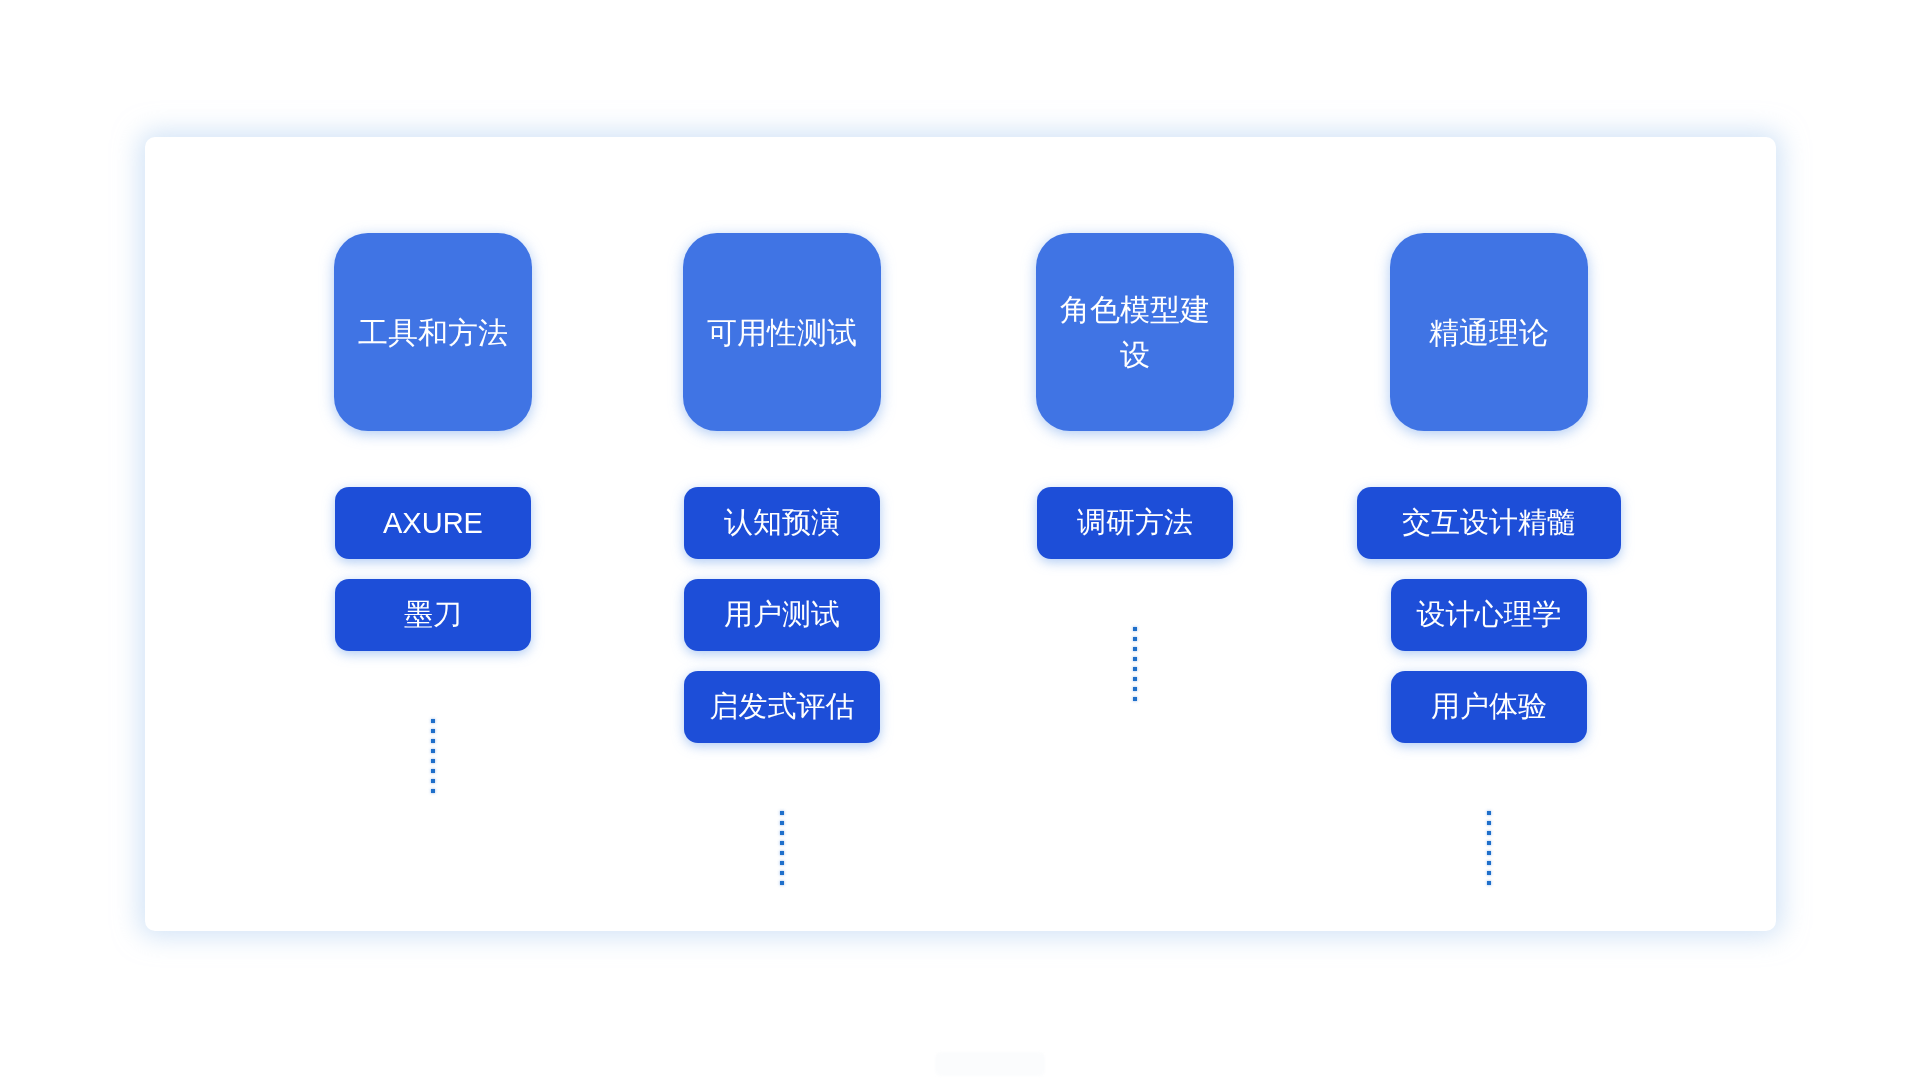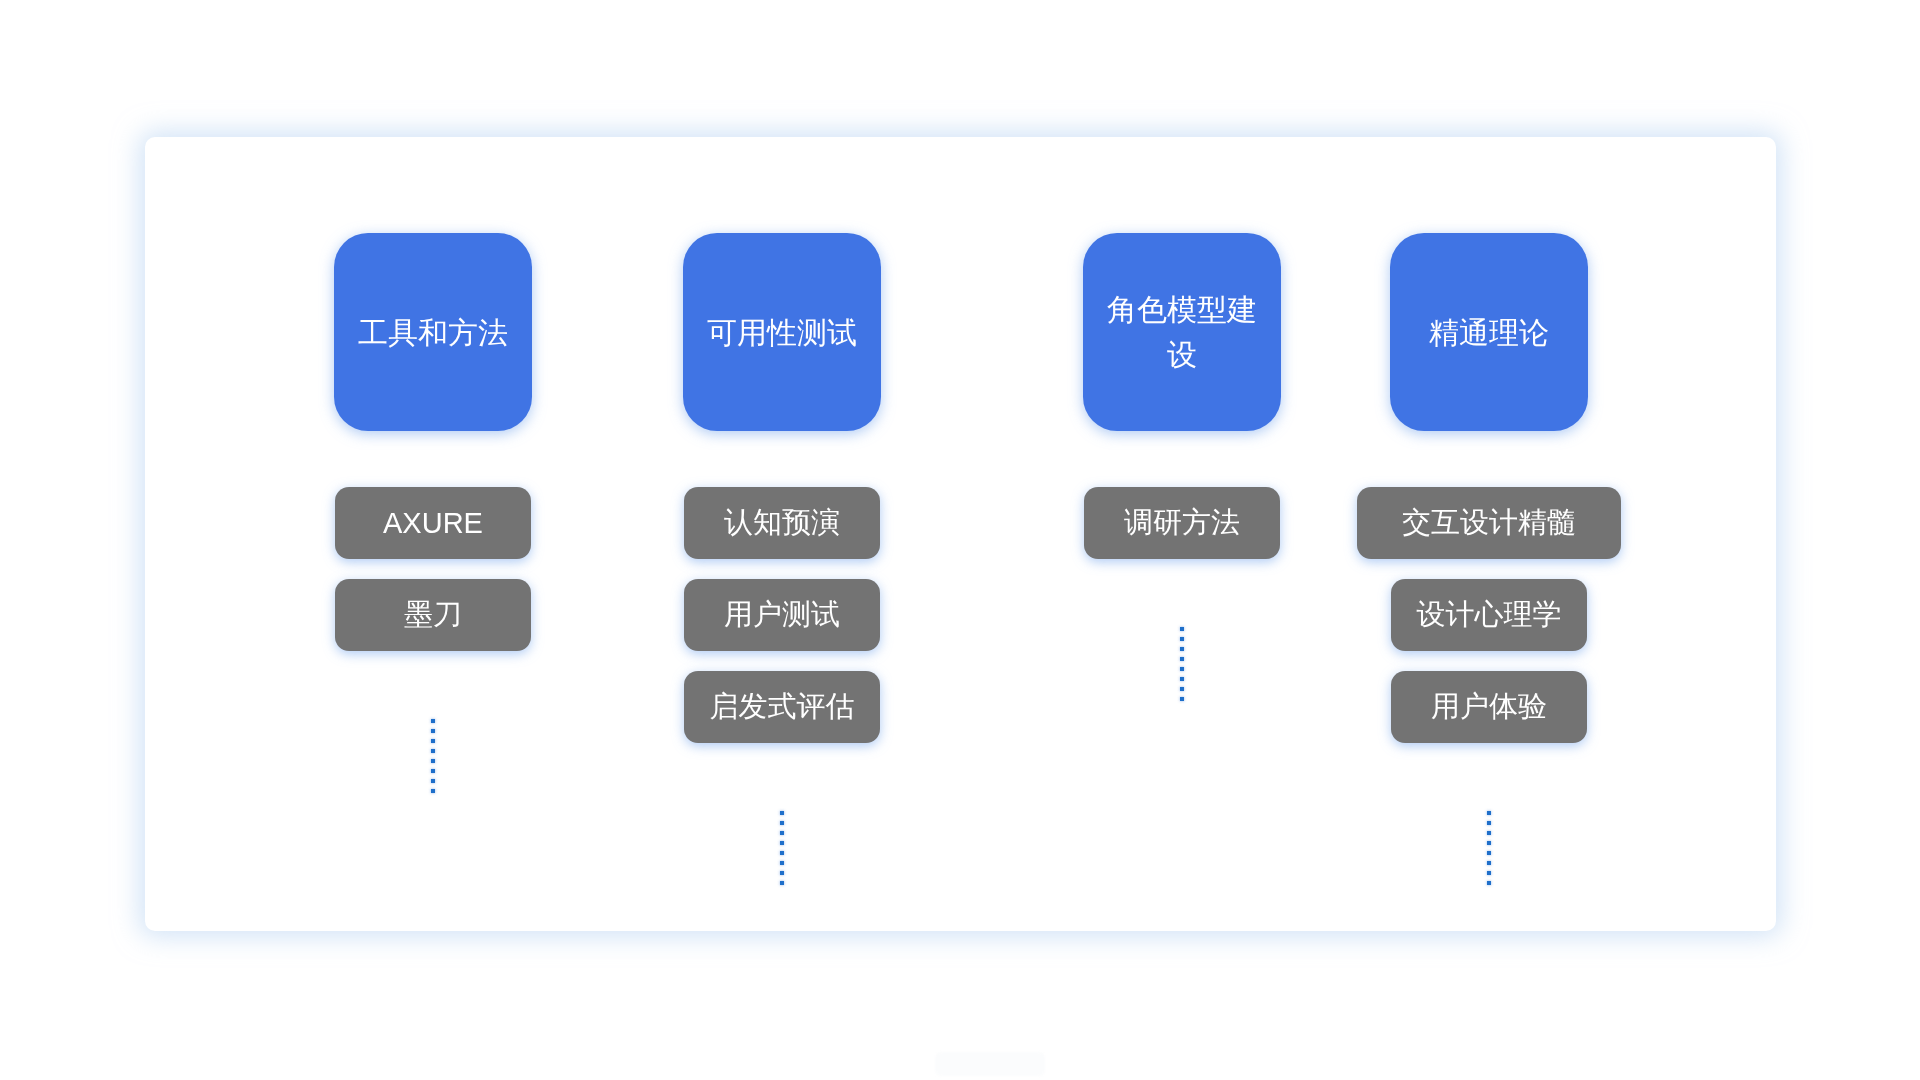--- a/index.html
+++ b/index.html
@@ -19,41 +19,41 @@
     box-shadow: 0 0 26px 6px rgba(175, 205, 241, 0.55);
   }
 
   .column {
     position: absolute;
     top: 0; width: 320px; height: 794px;
     display: flex; flex-direction: column; align-items: center;
   }
   .col-1 { left: 128px; }
   .col-2 { left: 477px; }
-  .col-3 { left: 877px; }
+  .col-3 { left: 830px; }
   .col-4 { left: 1184px; }
 
   .header-box {
     margin-top: 96px;
     width: 198px; height: 198px;
     background: #4074e4;
     border-radius: 34px;
     color: #ffffff;
     font-size: 30px; line-height: 45px; font-weight: 400;
     display: flex; align-items: center; justify-content: center;
     text-align: center; padding: 0 16px;
     box-shadow: 0 3px 14px rgba(110, 160, 235, 0.55);
     cursor: default;
   }
 
   .items { margin-top: 56px; display: flex; flex-direction: column; align-items: center; }
   .item-box {
     width: 196px; height: 72px;
     margin-bottom: 20px;
-    background: #737373;
+    background: #1d4ed8;
     border-radius: 14px;
     color: #ffffff;
     font-size: 29px; font-weight: 400;
     display: flex; align-items: center; justify-content: center;
     text-align: center; white-space: nowrap;
     box-shadow: 0 3px 12px rgba(110, 160, 235, 0.55);
     cursor: default;
   }
   .item-box.w-med  { width: 264px; }
   .item-box.w-wide { width: 290px; }

